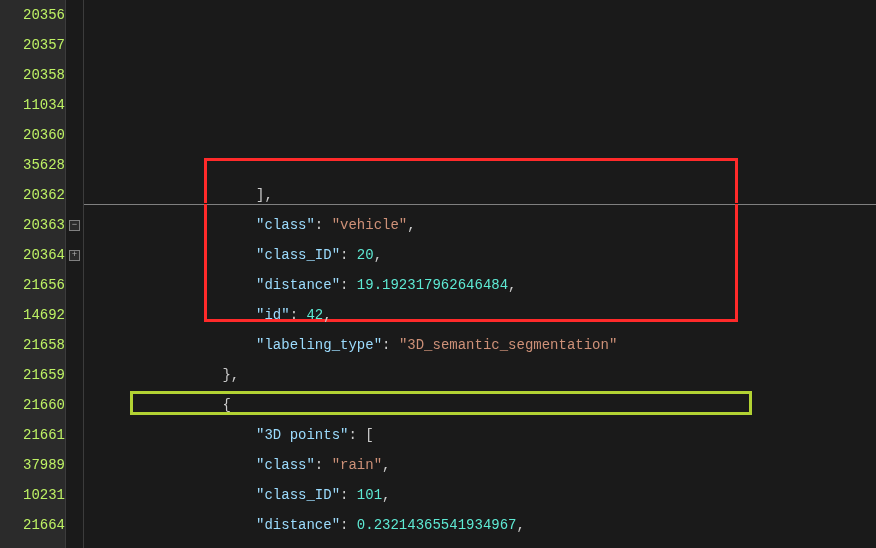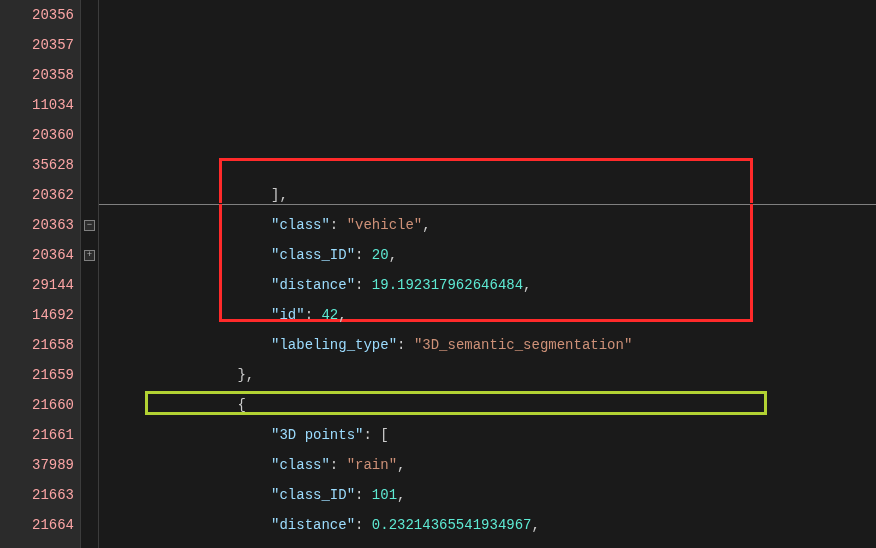--- a/index.html
+++ b/index.html
@@ -11,24 +11,23 @@
     line-height: 30px;
     position: relative;
   }
   .editor {
     display: flex;
     width: 100%;
     height: 100%;
   }
   .gutter {
     background: #2b2b2b;
-    color: #fca5a5;
-    width: 81px;
+    color: #bef264;
+    width: 66px;
     text-align: right;
-    padding-right: 6px;
     flex-shrink: 0;
     border-right: 1px solid #3c3c3c;
     user-select: none;
   }
   .gutter .ln { height: 30px; }
   .foldcol {
     width: 18px;
     background: #1a1a1a;
     border-right: 1px solid #3c3c3c;
     flex-shrink: 0;
@@ -102,28 +101,28 @@
   <div class="gutter" id="gutter">
       <div class="ln">20356</div>
       <div class="ln">20357</div>
       <div class="ln">20358</div>
       <div class="ln">11034</div>
       <div class="ln">20360</div>
       <div class="ln">35628</div>
       <div class="ln">20362</div>
       <div class="ln">20363</div>
       <div class="ln">20364</div>
-      <div class="ln">29144</div>
+      <div class="ln">21656</div>
       <div class="ln">14692</div>
       <div class="ln">21658</div>
       <div class="ln">21659</div>
       <div class="ln">21660</div>
       <div class="ln">21661</div>
       <div class="ln">37989</div>
-      <div class="ln">21663</div>
+      <div class="ln">10231</div>
       <div class="ln">21664</div>
       <div class="ln">21665</div>
     </div>
   <div class="foldcol" id="foldcol">
       <div class="fold-marker" style="top: 220px;">−</div>
       <div class="fold-marker" style="top: 250px;">+</div>
     </div>
   <div class="code" id="code">
     <div class="hl-rule"></div>
     <div class="hl-red-top"></div>

